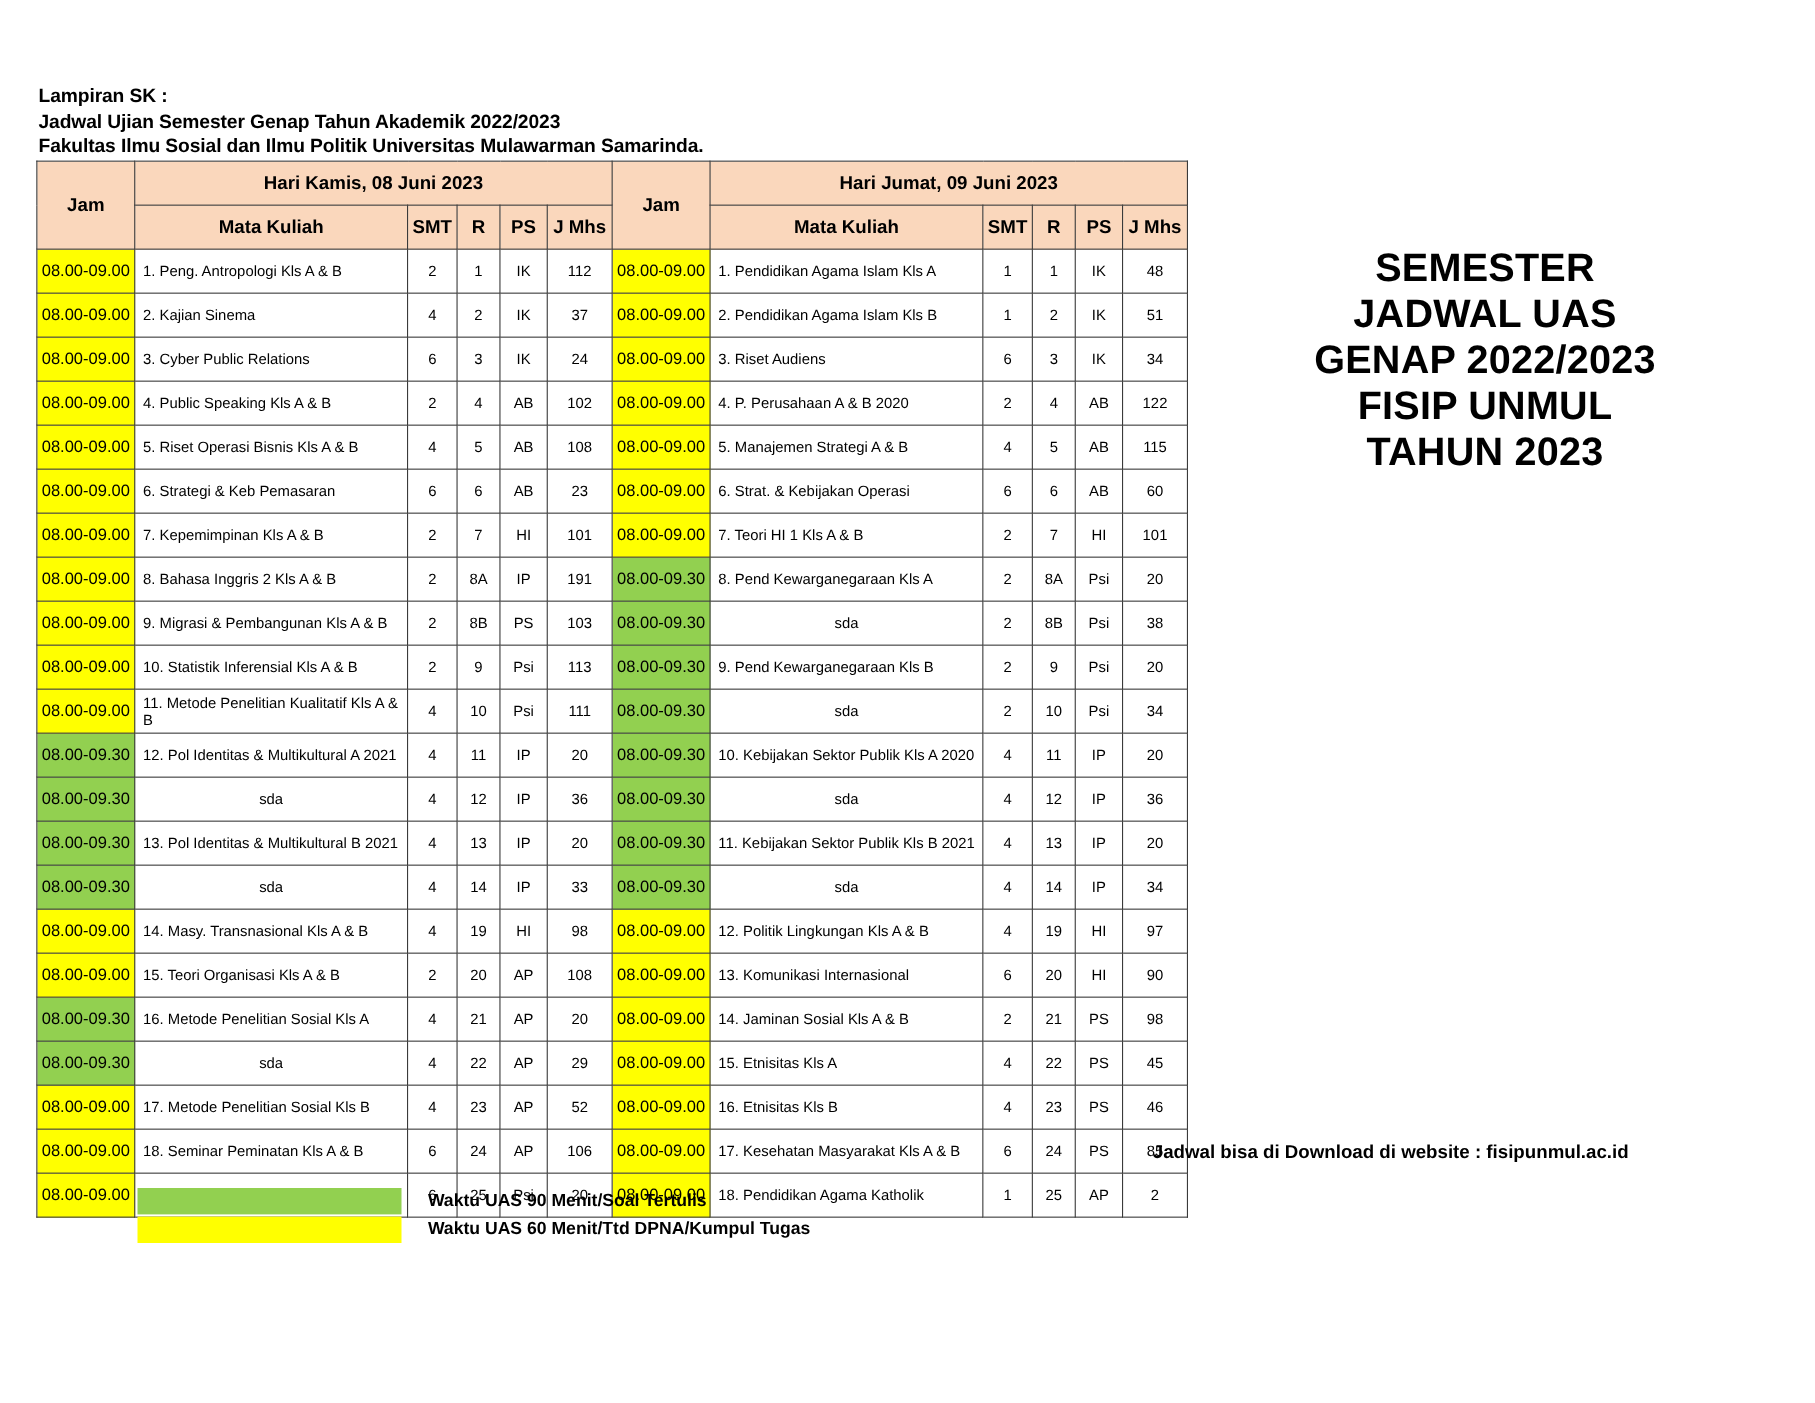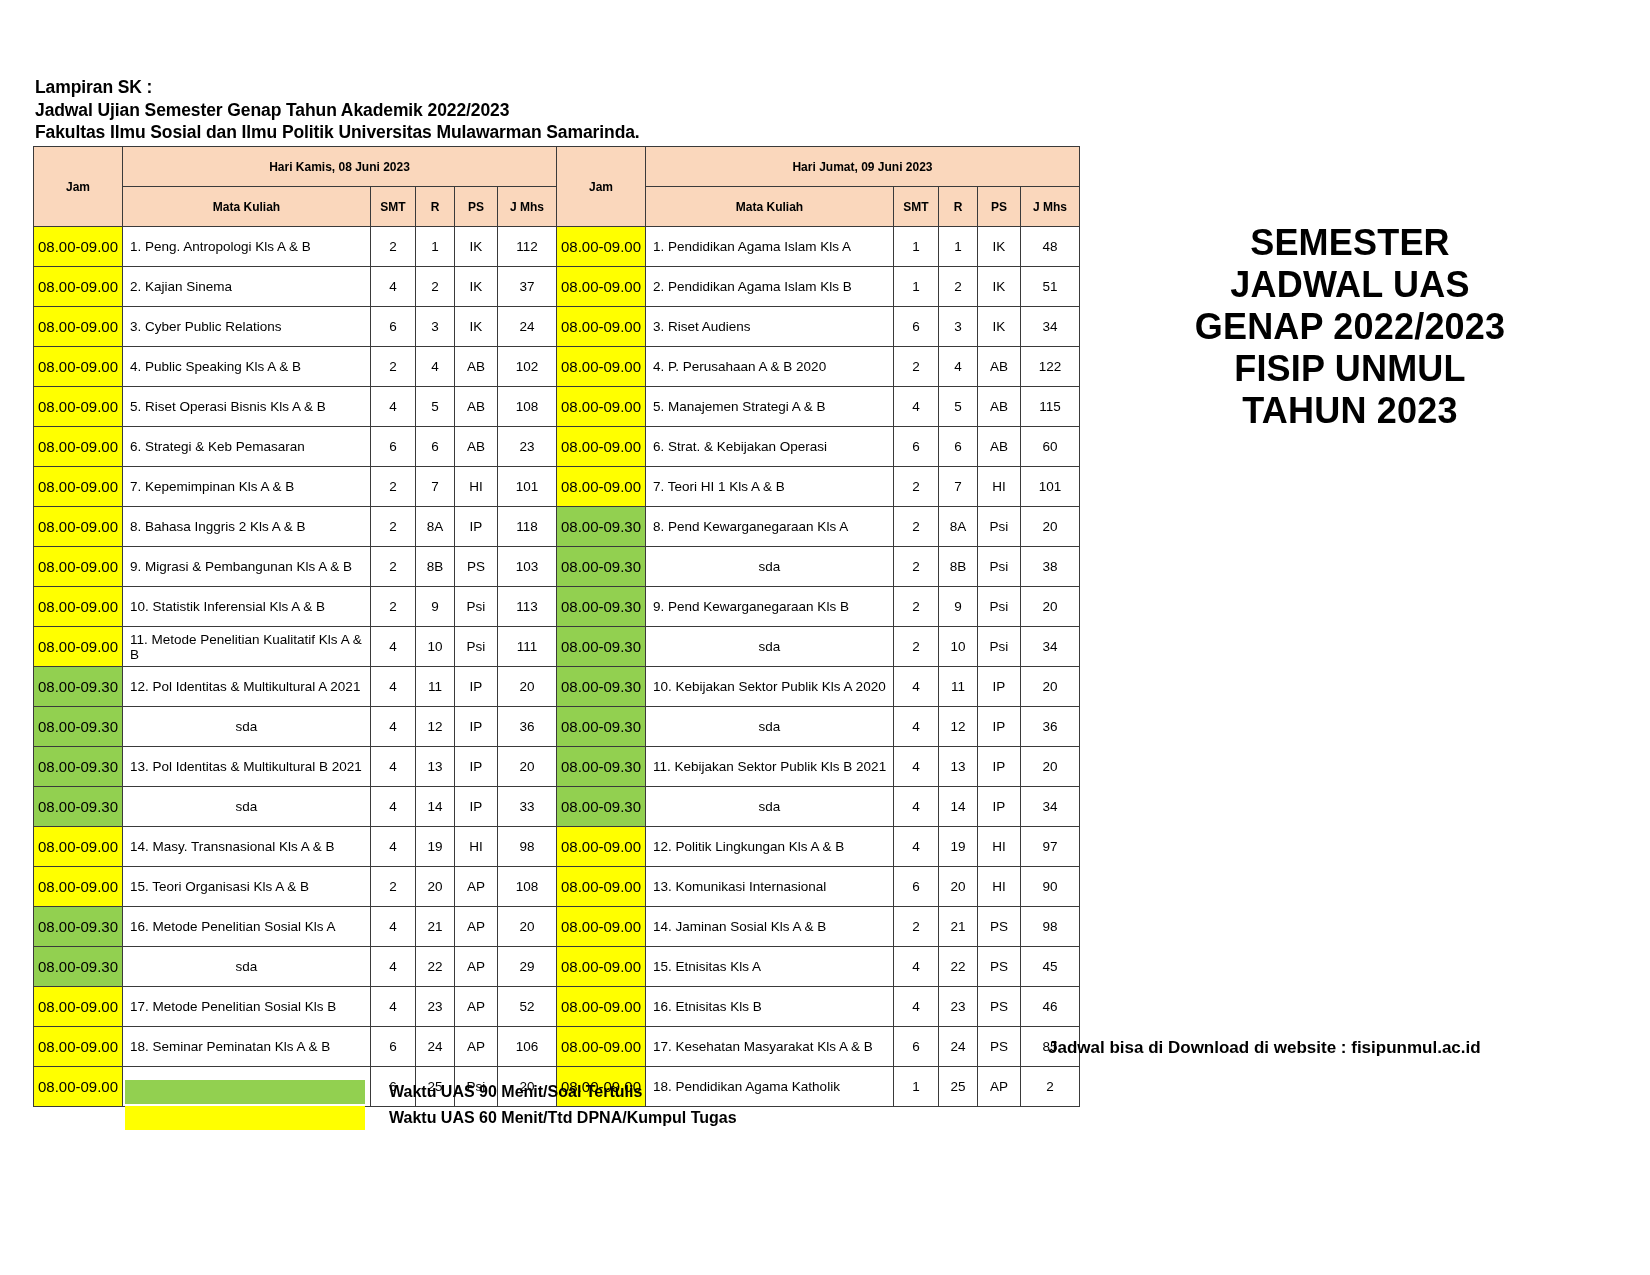--- a/index.html
+++ b/index.html
@@ -49,21 +49,21 @@
     padding: 0;
     height: 39px;
     font-weight: normal;
     vertical-align: middle;
     background: #ffffff;
   }
   #schedule th {
     background: #fad7bc;
     font-weight: bold;
     text-align: center;
-    font-size: 12px;
+    font-size: 17px;
   }
   .c-jam     { width: 88px;  text-align: center; font-size: 15px; }
   .c-mk      { width: 240px; text-align: left;   padding-left: 7px !important; }
   .c-mk.sda  { text-align: center; padding-left: 0 !important; }
   .c-smt     { width: 44px;  text-align: center; }
   .c-r       { width: 38px;  text-align: center; }
   .c-ps      { width: 42px;  text-align: center; }
   .c-jmhs    { width: 58px;  text-align: center; }
 
   th.h-jam   { width: 88px; }
@@ -253,21 +253,21 @@
           <td class="c-r">7</td>
           <td class="c-ps">HI</td>
           <td class="c-jmhs">101</td>
         </tr>
         <tr>
           <td class="c-jam fill-yellow">08.00-09.00</td>
           <td class="c-mk">8. Bahasa Inggris 2 Kls A &amp; B</td>
           <td class="c-smt">2</td>
           <td class="c-r">8A</td>
           <td class="c-ps">IP</td>
-          <td class="c-jmhs">118</td>
+          <td class="c-jmhs">191</td>
           <td class="c-jam fill-green">08.00-09.30</td>
           <td class="c-mk">8. Pend Kewarganegaraan Kls A</td>
           <td class="c-smt">2</td>
           <td class="c-r">8A</td>
           <td class="c-ps">Psi</td>
           <td class="c-jmhs">20</td>
         </tr>
         <tr>
           <td class="c-jam fill-yellow">08.00-09.00</td>
           <td class="c-mk">9. Migrasi &amp; Pembangunan Kls A &amp; B</td>

